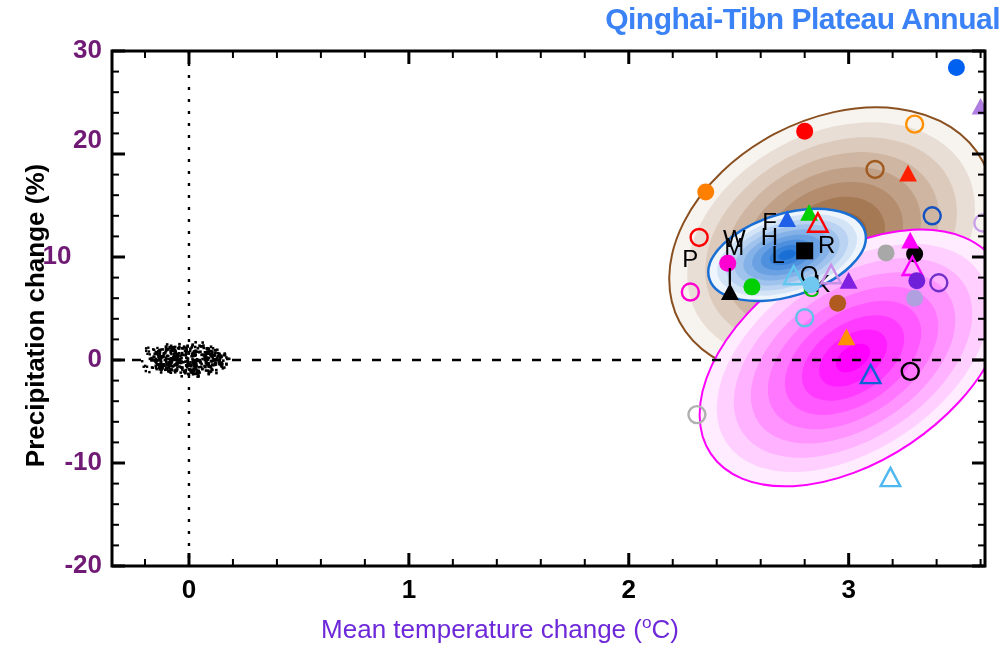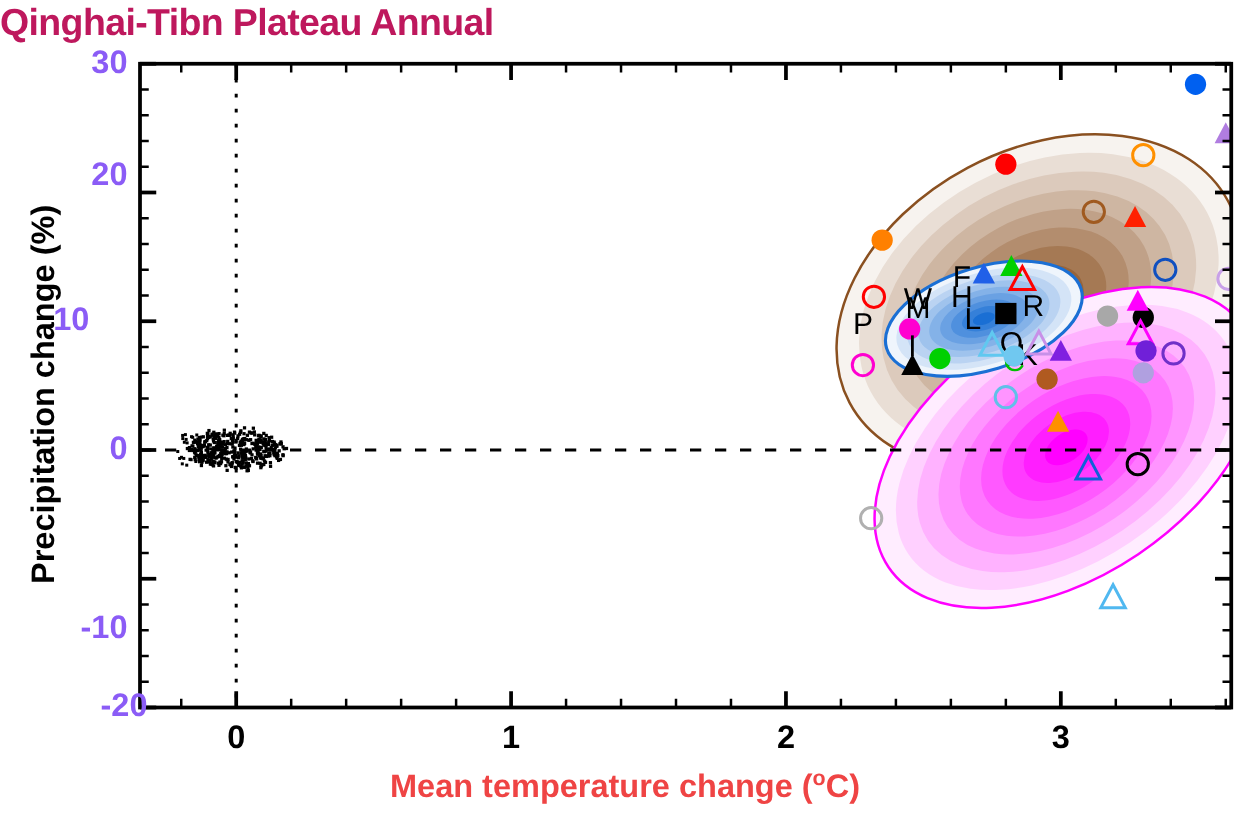--- a/index.html
+++ b/index.html
@@ -1,37 +1,37 @@
 <!DOCTYPE html>
 <html><head>
 <meta charset="utf-8">
 <style>
   html,body{margin:0;padding:0;background:#ffffff;}
   body{width:1000px;height:658px;overflow:hidden;font-family:"Liberation Sans",sans-serif;}
   #root{position:relative;width:1000px;height:658px;background:#fff;}
   #chart-title{
-    position:absolute;left:0;top:2px;width:1000px;text-align:left;
-    font-size:30px;font-weight:bold;color:#be185d;letter-spacing:-0.5px;
+    position:absolute;left:0;top:2px;width:1000px;text-align:right;
+    font-size:30px;font-weight:bold;color:#3b82f6;letter-spacing:-0.5px;
     font-family:"Liberation Sans",sans-serif;
   }
   #ylabel{
     position:absolute;
     left:-225px;top:300px;width:520px;
     transform:rotate(-90deg);
     transform-origin:center center;
     text-align:center;font-size:26px;font-weight:bold;color:#000;
   }
   #xlabel{
     position:absolute;left:0;top:612px;width:1000px;text-align:center;
-    font-size:26px;font-weight:bold;color:#ef4444;
+    font-size:26px;font-weight:normal;color:#6d28d9;
   }
   #plot-area{position:absolute;left:112px;top:51px;width:873px;height:515px;overflow:hidden;}
   svg.layer{position:absolute;left:0;top:0;width:873px;height:515px;}
   #axes-svg{position:absolute;left:0px;top:0px;width:1000px;height:658px;pointer-events:none;}
-  .ytick-label{position:absolute;font-size:26px;font-weight:bold;color:#8b5cf6;text-align:right;width:90px;}
+  .ytick-label{position:absolute;font-size:26px;font-weight:bold;color:#701a75;text-align:right;width:90px;}
   .xtick-label{position:absolute;font-size:26px;font-weight:bold;color:#000;text-align:center;width:60px;}
   .sup{font-size:0.66em;vertical-align:super;}
 </style>
 </head>
 <body>
 
 <div id="root">
 
   <div id="chart-title">Qinghai-Tibn Plateau Annual</div>
 
@@ -686,22 +686,22 @@
       <line x1="985" y1="112.80000000000001" x2="978" y2="112.80000000000001" stroke="#000" stroke-width="2"></line>
       <line x1="112" y1="92.19999999999999" x2="119" y2="92.19999999999999" stroke="#000" stroke-width="2"></line>
       <line x1="985" y1="92.19999999999999" x2="978" y2="92.19999999999999" stroke="#000" stroke-width="2"></line>
       <line x1="112" y1="71.60000000000002" x2="119" y2="71.60000000000002" stroke="#000" stroke-width="2"></line>
       <line x1="985" y1="71.60000000000002" x2="978" y2="71.60000000000002" stroke="#000" stroke-width="2"></line>
       <line x1="112" y1="51" x2="125" y2="51" stroke="#000" stroke-width="3"></line>
       <line x1="985" y1="51" x2="972" y2="51" stroke="#000" stroke-width="3"></line>
     </svg>
 
   <div id="tick-labels">
-      <div class="ytick-label" style="left: 28px; top: 549px;">-20</div>
-      <div class="ytick-label" style="left: 12px; top: 446px; margin-top: 40px;">-10</div>
+      <div class="ytick-label" style="left: 12px; top: 549px;">-20</div>
+      <div class="ytick-label" style="left: 12px; top: 446px;">-10</div>
       <div class="ytick-label" style="left: 12px; top: 343px;">0</div>
       <div class="ytick-label" style="left: 12px; top: 240px; text-align: center;">10</div>
       <div class="ytick-label" style="left: 12px; top: 124px;">20</div>
       <div class="ytick-label" style="left: 12px; top: 34px;">30</div>
       <div class="xtick-label" style="left: 158.965px; top: 574px;">0</div>
       <div class="xtick-label" style="left: 378.864px; top: 574px;">1</div>
       <div class="xtick-label" style="left: 598.763px; top: 574px;">2</div>
       <div class="xtick-label" style="left: 818.662px; top: 574px;">3</div>
     </div>
 </div>

